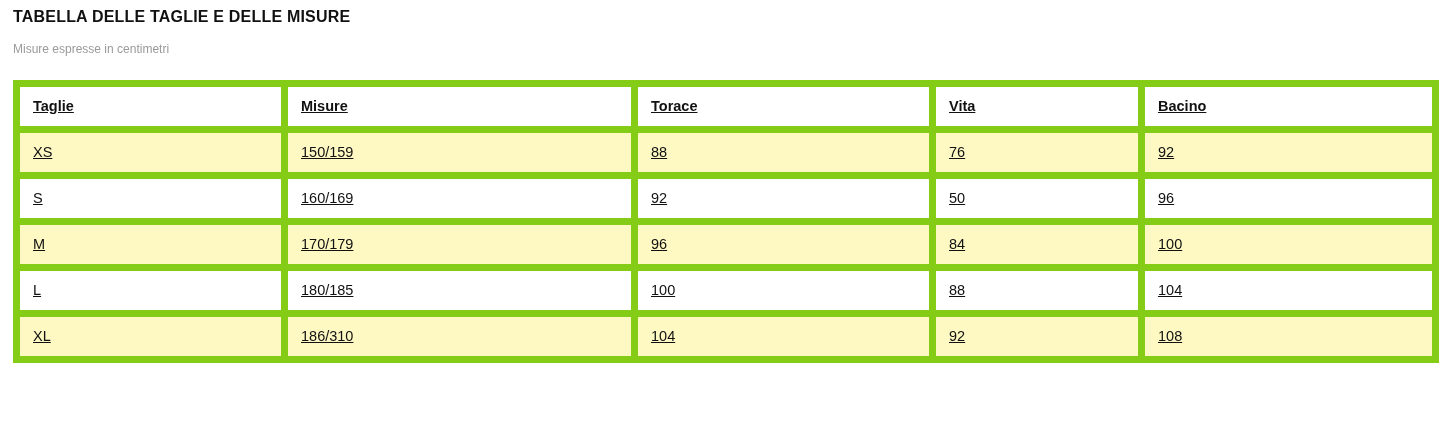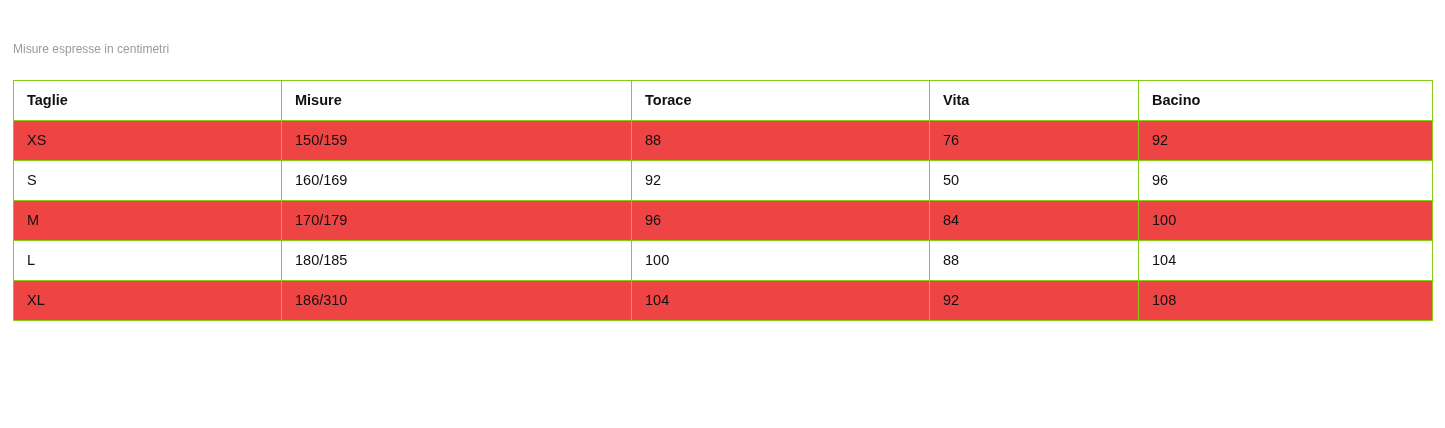--- a/index.html
+++ b/index.html
@@ -47,53 +47,55 @@
     width: 1419px;
   }
   table.size-table {
     border-collapse: collapse;
     width: 1419px;
     table-layout: fixed;
     font-size: 14.5px;
   }
   table.size-table th,
   table.size-table td {
-    border: 1px solid #84cc16;
+    border: 7px solid #84cc16;
     text-align: left;
     padding: 0 0 0 13px;
     height: 39px;
     line-height: 39px;
     vertical-align: middle;
     font-weight: normal;
     color: #111111;
     overflow: hidden;
     white-space: nowrap;
+    text-decoration: underline;
   }
   table.size-table thead th {
     font-weight: bold;
     background: #ffffff;
     height: 39px;
   }
   table.size-table tbody tr.odd td {
-    background: #ef4444;
+    background: #fef9c3;
   }
   table.size-table tbody tr.even td {
     background: #ffffff;
   }
   col.c0 { width: 268px; }
   col.c1 { width: 350px; }
   col.c2 { width: 298px; }
   col.c3 { width: 209px; }
   col.c4 { width: 294px; }
 </style>
 </head>
 <body>
 
 <div class="page">
 
+  <div class="title">TABELLA DELLE TAGLIE E DELLE MISURE</div>
   <div class="subtitle">Misure espresse in centimetri</div>
 
   <div class="table-wrap">
     <table class="size-table">
       <colgroup>
         <col class="c0">
           <col class="c1">
           <col class="c2">
           <col class="c3">
           <col class="c4">

